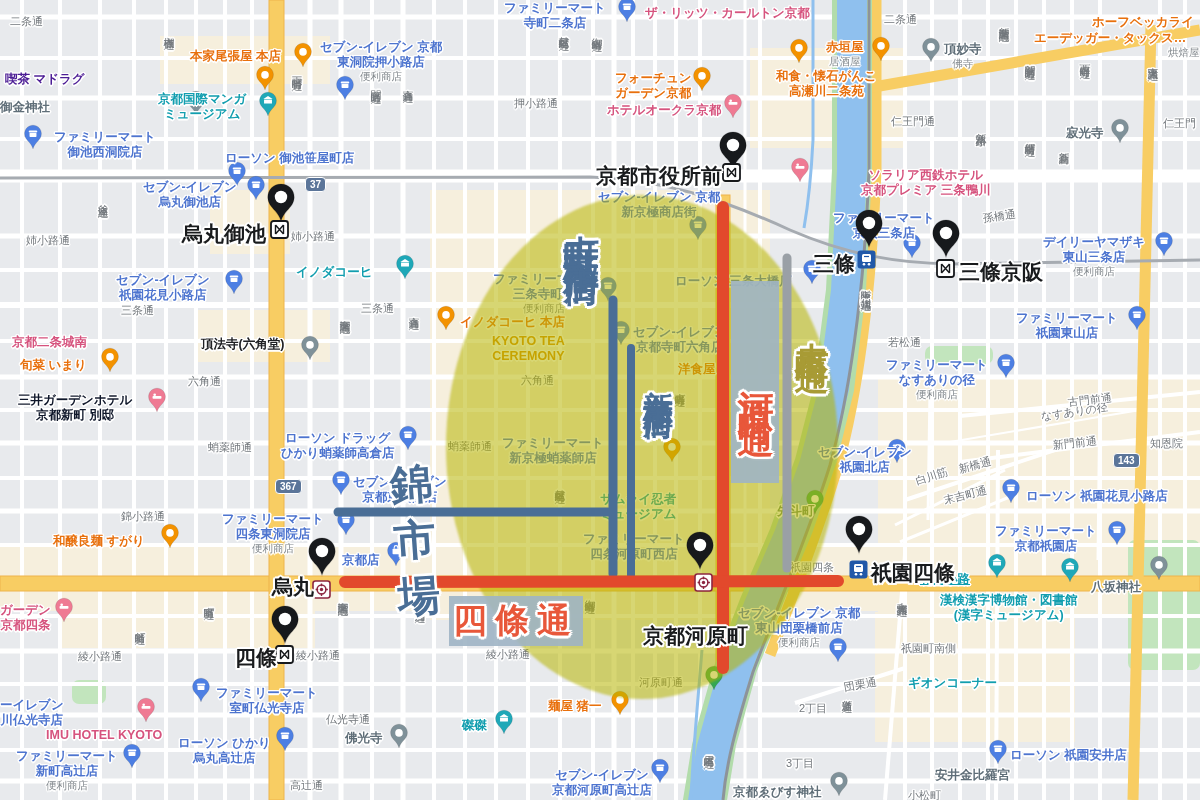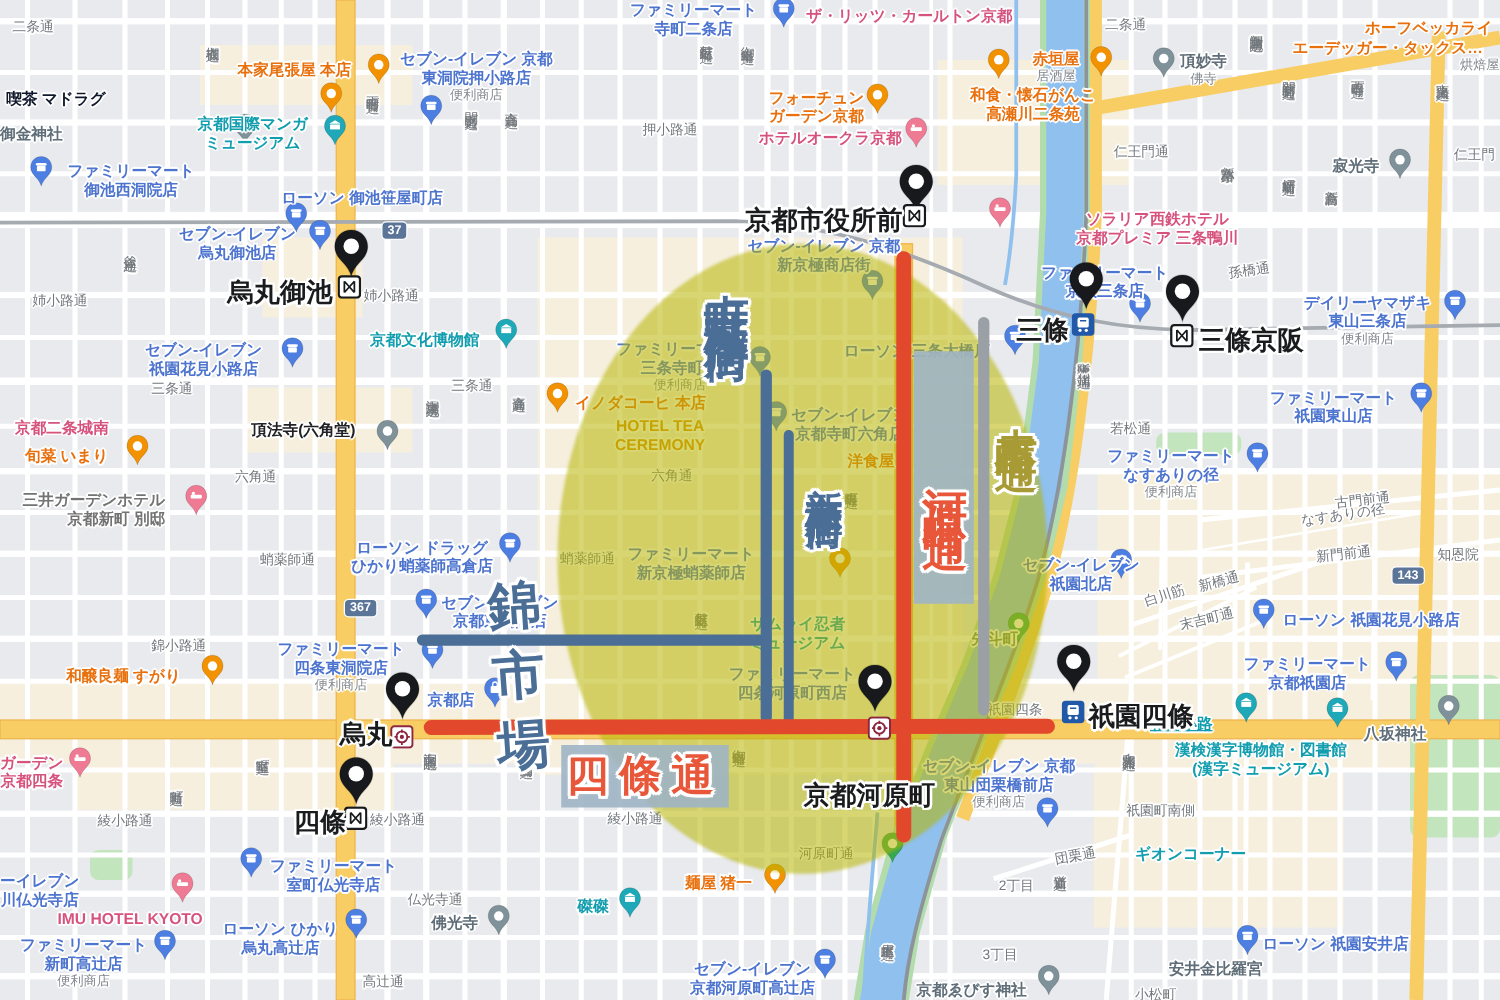--- a/index.html
+++ b/index.html
@@ -192,21 +192,21 @@
       <div class="badge" style="left:275px;top:479px;">367</div>
       <div class="badge" style="left:1113px;top:453px;">143</div>
     </div>
   <div id="layer-pois" class="abs" style="left:0;top:0;width:0;height:0;">
       <div class="abs" style="left:255px;top:65px;">
         <svg width="20" height="28" viewBox="0 0 24 34">
           <path d="M12 1.5C6.2 1.5 1.8 6 1.8 11.8c0 4.3 2.4 7 5.6 10.5 2 2.2 3.7 4.7 4.6 7.9.9-3.2 2.6-5.7 4.6-7.9 3.2-3.5 5.6-6.2 5.6-10.5C22.2 6 17.8 1.5 12 1.5z" fill="#f39200" stroke="rgba(0,0,0,0.18)" stroke-width="0.8"></path>
           <circle cx="12" cy="12" r="4.6" fill="#fff"></circle>
         </svg>
       </div>
-      <div class="poi-label" style="left:5px;top:72px;color:#0f172a;">
+      <div class="poi-label" style="left:5px;top:72px;color:#4c1d95;">
         <span>喫茶 マドラグ</span>
       </div>
       <div class="abs" style="left:186px;top:90px;">
         <svg width="20" height="28" viewBox="0 0 24 34">
           <path d="M12 1.5C6.2 1.5 1.8 6 1.8 11.8c0 4.3 2.4 7 5.6 10.5 2 2.2 3.7 4.7 4.6 7.9.9-3.2 2.6-5.7 4.6-7.9 3.2-3.5 5.6-6.2 5.6-10.5C22.2 6 17.8 1.5 12 1.5z" fill="#7f9199" stroke="rgba(0,0,0,0.18)" stroke-width="0.8"></path>
           <circle cx="12" cy="12" r="4.6" fill="#fff"></circle>
         </svg>
       </div>
       <div class="poi-label" style="left:0px;top:100px;color:#5f6e78;">
         <span>御金神社</span>
@@ -413,21 +413,21 @@
         <span>ローソン 三条大橋店</span>
       </div>
       <div class="abs" style="left:395px;top:254px;">
         <svg width="20" height="28" viewBox="0 0 24 34">
           <path d="M12 1.5C6.2 1.5 1.8 6 1.8 11.8c0 4.3 2.4 7 5.6 10.5 2 2.2 3.7 4.7 4.6 7.9.9-3.2 2.6-5.7 4.6-7.9 3.2-3.5 5.6-6.2 5.6-10.5C22.2 6 17.8 1.5 12 1.5z" fill="#1fa8b8" stroke="rgba(0,0,0,0.18)" stroke-width="0.8"></path>
           <path d="M12 6.2l5.6 3.4H6.4z" fill="#fff"></path>
           <rect x="7.2" y="10.4" width="9.6" height="4.8" fill="#fff"></rect>
         </svg>
       </div>
       <div class="poi-label" style="left:296px;top:265px;color:#129eaf;">
-        <span>京都文化博物館</span>
+        <span>イノダコーヒ</span>
       </div>
       <div class="abs" style="left:224px;top:269px;">
         <svg width="20" height="28" viewBox="0 0 24 34">
           <path d="M12 1.5C6.2 1.5 1.8 6 1.8 11.8c0 4.3 2.4 7 5.6 10.5 2 2.2 3.7 4.7 4.6 7.9.9-3.2 2.6-5.7 4.6-7.9 3.2-3.5 5.6-6.2 5.6-10.5C22.2 6 17.8 1.5 12 1.5z" fill="#4d7fe3" stroke="rgba(0,0,0,0.18)" stroke-width="0.8"></path>
           <rect x="6.8" y="7.8" width="10.4" height="2.6" rx="1.3" fill="#fff"></rect>
           <rect x="7.8" y="10.8" width="8.4" height="5" rx="0.8" fill="#fff"></rect>
         </svg>
       </div>
       <div class="poi-label" style="left:116px;top:273px;color:#4d74cf;">
         <span>セブン-イレブン</span>
@@ -454,35 +454,35 @@
       <div class="poi-label" style="left:20px;top:358px;color:#e8700d;">
         <span>旬菜 いまり</span>
       </div>
       <div class="abs" style="left:147px;top:387px;">
         <svg width="20" height="28" viewBox="0 0 24 34">
           <path d="M12 1.5C6.2 1.5 1.8 6 1.8 11.8c0 4.3 2.4 7 5.6 10.5 2 2.2 3.7 4.7 4.6 7.9.9-3.2 2.6-5.7 4.6-7.9 3.2-3.5 5.6-6.2 5.6-10.5C22.2 6 17.8 1.5 12 1.5z" fill="#ef7a93" stroke="rgba(0,0,0,0.18)" stroke-width="0.8"></path>
           <rect x="6.6" y="10.8" width="10.8" height="3.6" rx="1" fill="#fff"></rect>
           <circle cx="9.2" cy="9.4" r="1.6" fill="#fff"></circle>
         </svg>
       </div>
-      <div class="poi-label" style="left:18px;top:393px;color:#737373;text-align:right;">
+      <div class="poi-label" style="left:18px;top:393px;color:#0f172a;">
         <span>三井ガーデンホテル</span>
         <span>京都新町 別邸</span>
       </div>
       <div class="abs" style="left:436px;top:305px;">
         <svg width="20" height="28" viewBox="0 0 24 34">
           <path d="M12 1.5C6.2 1.5 1.8 6 1.8 11.8c0 4.3 2.4 7 5.6 10.5 2 2.2 3.7 4.7 4.6 7.9.9-3.2 2.6-5.7 4.6-7.9 3.2-3.5 5.6-6.2 5.6-10.5C22.2 6 17.8 1.5 12 1.5z" fill="#f39200" stroke="rgba(0,0,0,0.18)" stroke-width="0.8"></path>
           <circle cx="12" cy="12" r="4.6" fill="#fff"></circle>
         </svg>
       </div>
       <div class="poi-label" style="left:460px;top:315px;color:#e8700d;">
         <span>イノダコーヒ 本店</span>
       </div>
       <div class="poi-label" style="left:492px;top:334px;color:#d98f00;">
-        <span>HOTEL TEA</span>
+        <span>KYOTO TEA</span>
         <span>CEREMONY</span>
       </div>
       <div class="abs" style="left:598px;top:276px;">
         <svg width="20" height="28" viewBox="0 0 24 34">
           <path d="M12 1.5C6.2 1.5 1.8 6 1.8 11.8c0 4.3 2.4 7 5.6 10.5 2 2.2 3.7 4.7 4.6 7.9.9-3.2 2.6-5.7 4.6-7.9 3.2-3.5 5.6-6.2 5.6-10.5C22.2 6 17.8 1.5 12 1.5z" fill="#4d7fe3" stroke="rgba(0,0,0,0.18)" stroke-width="0.8"></path>
           <rect x="6.8" y="7.8" width="10.4" height="2.6" rx="1.3" fill="#fff"></rect>
           <rect x="7.8" y="10.8" width="8.4" height="5" rx="0.8" fill="#fff"></rect>
         </svg>
       </div>
       <div class="poi-label" style="left:493px;top:272px;color:#4d74cf;">

